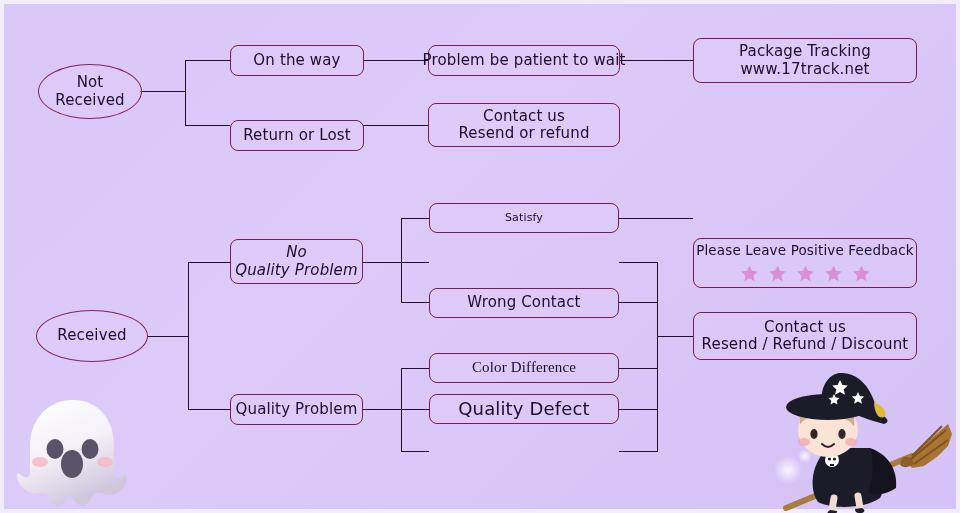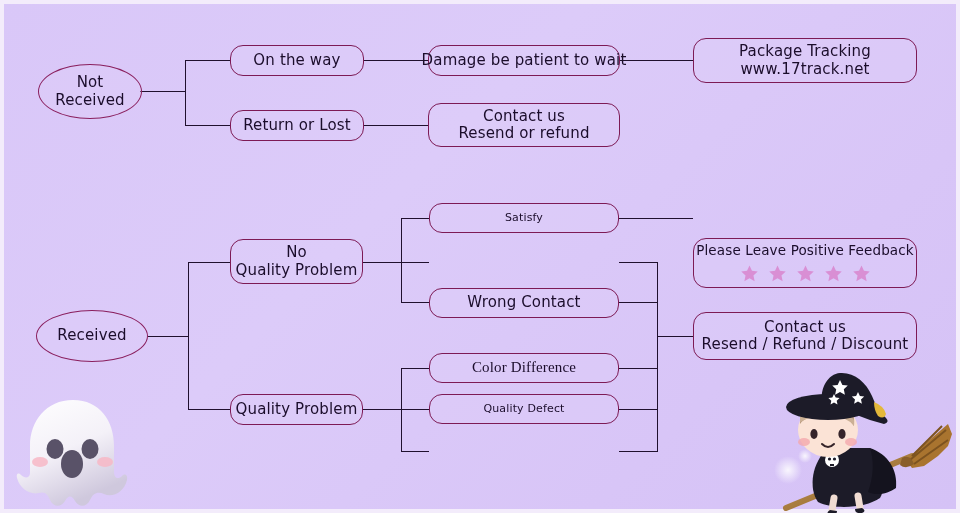--- a/index.html
+++ b/index.html
@@ -26,21 +26,21 @@
   .node {
     position: absolute;
     box-sizing: border-box;
     display: flex;
     flex-direction: column;
     align-items: center;
     justify-content: center;
     text-align: center;
     color: #1b0d2b;
     border: 1px solid #7d1a55;
-    border-radius: 13px;
+    border-radius: 8px;
     background: rgba(223,206,250,0.35);
     line-height: 1.16;
     letter-spacing: 0.15px;
   }
   .node.ellipse {
     border-radius: 50%;
     border: 1px solid #8a1f5e;
   }
   .node .ln { display: block; white-space: nowrap; }
   .connector {
@@ -102,43 +102,43 @@
 
   <div class="node ellipse" style="left:38px; top:64px; width:104px; height:55px; font-size:15px;align-items:center;">
     <span class="ln">Not</span>
     <span class="ln">Received</span>
   </div>
 
   <div class="node" style="left:230px; top:45px; width:134px; height:31px; font-size:15px;">
     <span class="ln">On the way</span>
   </div>
 
-  <div class="node" style="left:230px; top:110px; width:134px; height:31px; font-size:15px;">
+  <div class="node" style="left:230px; top:120px; width:134px; height:31px; font-size:15px;">
     <span class="ln">Return or Lost</span>
   </div>
 
   <div class="node" style="left:428px; top:45px; width:192px; height:31px; font-size:15px;">
-    <span class="ln">Damage be patient to wait</span>
+    <span class="ln">Problem be patient to wait</span>
   </div>
 
   <div class="node" style="left:428px; top:103px; width:192px; height:44px; font-size:15px;">
     <span class="ln">Contact us</span>
     <span class="ln">Resend or refund</span>
   </div>
 
   <div class="node" style="left:693px; top:38px; width:224px; height:45px; font-size:15px;">
     <span class="ln">Package Tracking</span>
     <span class="ln">www.17track.net</span>
   </div>
 
   <div class="node ellipse" style="left:36px; top:310px; width:112px; height:52px; font-size:15px;">
     <span class="ln">Received</span>
   </div>
 
-  <div class="node" style="left:230px; top:239px; width:133px; height:45px; font-size:15px;">
+  <div class="node" style="left:230px; top:239px; width:133px; height:45px; font-size:15px;font-style:italic;">
     <span class="ln">No</span>
     <span class="ln">Quality Problem</span>
   </div>
 
   <div class="node" style="left:230px; top:394px; width:133px; height:31px; font-size:15px;">
     <span class="ln">Quality Problem</span>
   </div>
 
   <div class="node" style="left:429px; top:203px; width:190px; height:30px; font-size:11px;">
     <span class="ln">Satisfy</span>
@@ -146,21 +146,21 @@
 
 
   <div class="node" style="left:429px; top:288px; width:190px; height:30px; font-size:15px;">
     <span class="ln">Wrong Contact</span>
   </div>
 
   <div class="node" style="left:429px; top:353px; width:190px; height:30px; font-size:15px;font-family:Liberation Serif, serif;">
     <span class="ln">Color Difference</span>
   </div>
 
-  <div class="node" style="left:429px; top:394px; width:190px; height:30px; font-size:11px;">
+  <div class="node" style="left:429px; top:394px; width:190px; height:30px; font-size:18px;">
     <span class="ln">Quality Defect</span>
   </div>
 
 
   <div class="node" style="left:693px; top:194px; width:224px; height:50px; font-size:13.5px;margin-top:44px;">
     <span class="ln">Please Leave Positive Feedback</span>
     <div class="stars">
       <span>
           <svg width="19" height="19" viewBox="0 0 24 24">
             <path d="M12 1.8 L15.1 8.6 L22.4 9.4 L17 14.4 L18.5 21.7 L12 18 L5.5 21.7 L7 14.4 L1.6 9.4 L8.9 8.6 Z" fill="#d98fd4"></path>

